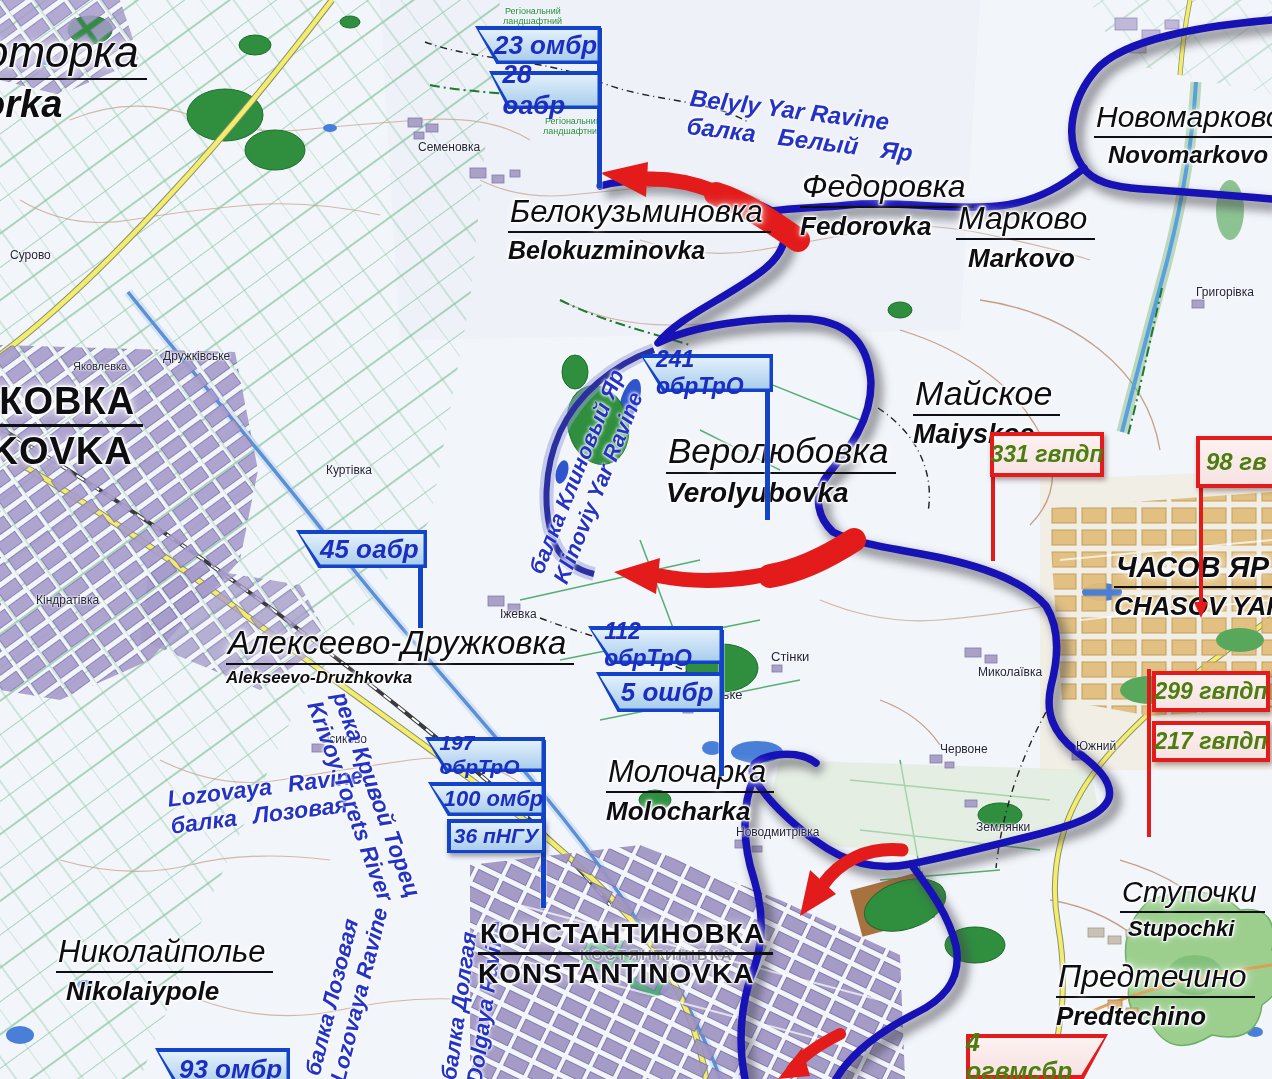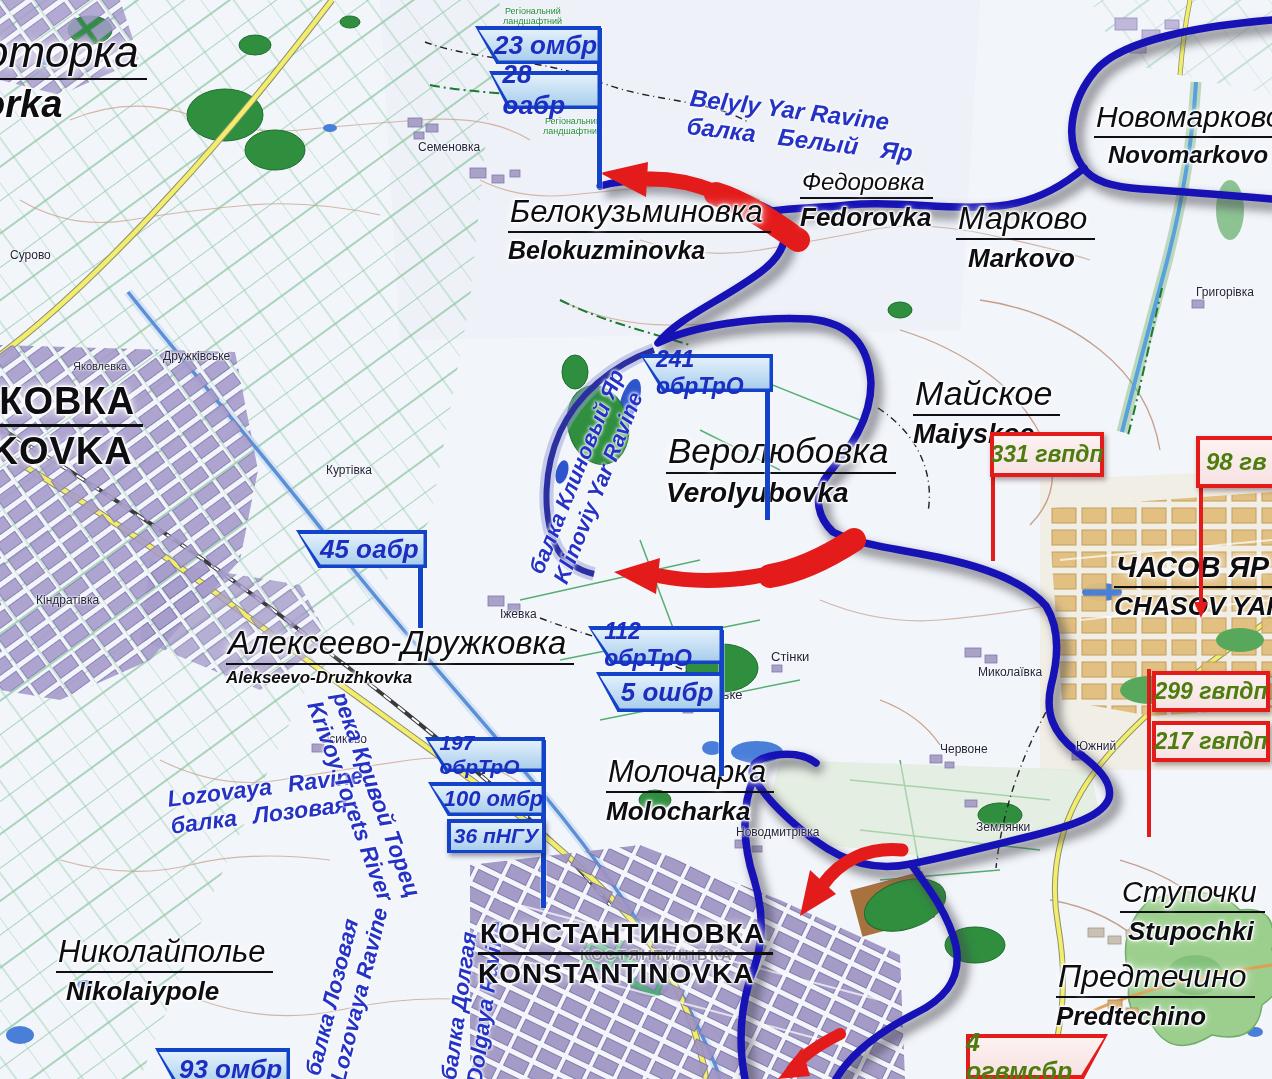--- a/index.html
+++ b/index.html
@@ -354,21 +354,21 @@
 <div class="flag red slantR" style="left:966px;top:1034px;width:142px;height:45px;">
   <div class="sh outer"></div>
       <div class="sh inner"></div>
       <span class="flabel" style="font-size:25px;">4 огвмсбр</span>
     </div>
 
 <div class="place" style="left:508px;top:196px;">
   <span class="cyr" style="font-size:31px;">Белокузьминовка</span>
   <span class="lat" style="font-size:25px;">Belokuzminovka</span></div>
 <div class="place" style="left:800px;top:170px;">
-  <span class="cyr" style="font-size:24px;">Федоровка</span>
+  <span class="cyr" style="font-size:32px;">Федоровка</span>
   <span class="lat" style="font-size:26px;">Fedorovka</span></div>
 <div class="place" style="left:956px;top:202px;">
   <span class="cyr" style="font-size:32px;">Марково</span>
   <span class="lat" style="font-size:26px;padding-left:12px;">Markovo</span></div>
 <div class="place" style="left:1094px;top:102px;">
   <span class="cyr" style="font-size:30px;">Новомарково</span>
   <span class="lat" style="font-size:24px;padding-left:14px;">Novomarkovo</span></div>
 <div class="place" style="left:666px;top:433px;">
   <span class="cyr" style="font-size:35px;">Веролюбовка</span>
   <span class="lat" style="font-size:28px;">Verolyubovka</span></div>
@@ -385,21 +385,21 @@
   <span class="cyr" style="font-size:31px;">Молочарка</span>
   <span class="lat" style="font-size:26px;">Molocharka</span></div>
 <div class="place caps" style="left:478px;top:920px;">
   <span class="cyr" style="font-size:28px;">КОНСТАНТИНОВКА</span>
   <span class="lat" style="font-size:28px;font-style:normal;">KONSTANTINOVKA</span></div>
 <div class="place" style="left:56px;top:936px;">
   <span class="cyr" style="font-size:31px;">Николайполье</span>
   <span class="lat" style="font-size:26px;padding-left:10px;">Nikolaiypole</span></div>
 <div class="place" style="left:1092px;top:878px;margin-left:28px;">
   <span class="cyr" style="font-size:29px;">Ступочки</span>
-  <span class="lat" style="font-size:26px;padding-left:8px;">Stupochki</span></div>
+  <span class="lat" style="font-size:22px;padding-left:8px;">Stupochki</span></div>
 <div class="place" style="left:1056px;top:960px;">
   <span class="cyr" style="font-size:32px;">Предтечино</span>
   <span class="lat" style="font-size:26px;">Predtechino</span></div>
 <div class="place" style="left:-18px;top:30px;">
   <span class="cyr" style="font-size:44px;">оторка</span>
   <span class="lat" style="font-size:38px;">orka</span></div>
 <div class="place caps" style="left:-38px;top:382px;">
   <span class="cyr" style="font-size:38px;">ЖКОВКА</span>
   <span class="lat" style="font-size:38px;font-style:normal;">HKOVKA</span></div>
 

